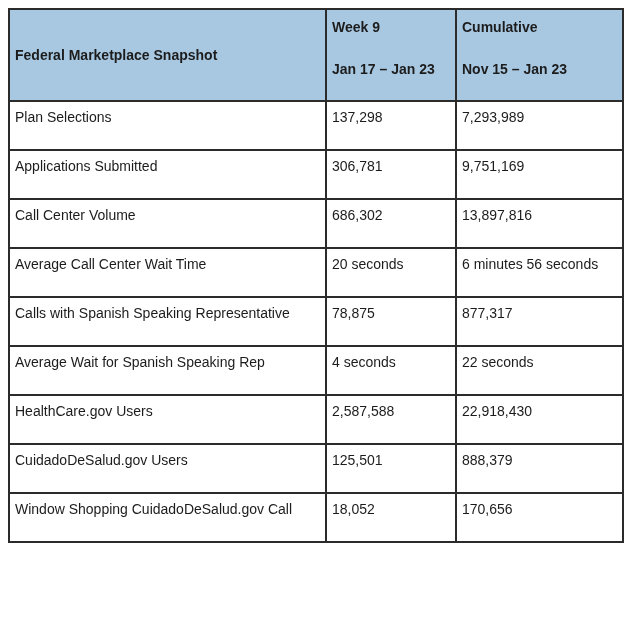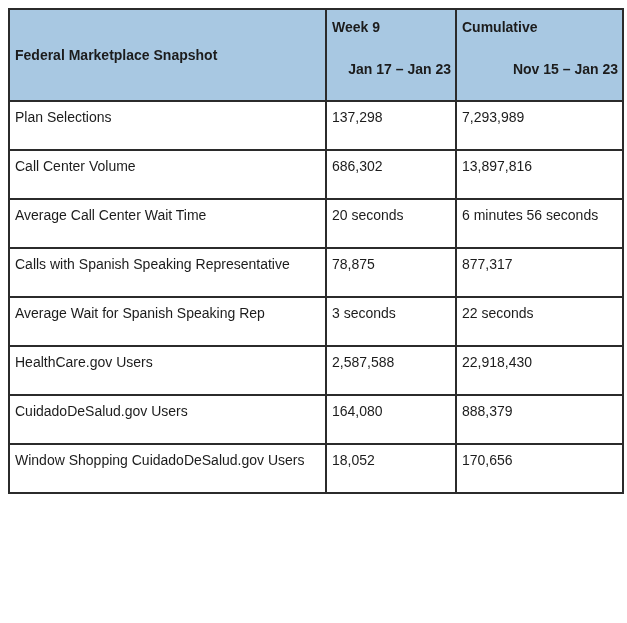--- a/index.html
+++ b/index.html
@@ -35,21 +35,21 @@
   }
   .snapshot-table thead th {
     background: #a8c8e2;
     font-weight: bold;
     height: 76px;
   }
   .snapshot-table thead th.title-cell {
     vertical-align: middle;
   }
   .hdr-line { margin: 0; padding: 0; line-height: 21px; }
-  .hdr-sub { margin-top: 21px; text-align: right; }
+  .hdr-sub { margin-top: 21px; }
   .snapshot-table tbody td {
     height: 33px;
     background: #ffffff;
     font-weight: normal;
     line-height: 17px;
   }
 </style>
 </head>
 <body>
 
@@ -74,48 +74,53 @@
       </th>
     </tr>
   </thead>
   <tbody id="table-body">
       <tr>
         <td>Plan Selections</td>
         <td>137,298</td>
         <td>7,293,989</td>
       </tr>
       <tr>
+        <td>Applications Submitted</td>
+        <td>306,781</td>
+        <td>9,751,169</td>
+      </tr>
+      <tr>
         <td>Call Center Volume</td>
         <td>686,302</td>
         <td>13,897,816</td>
       </tr>
       <tr>
         <td>Average Call Center Wait Time</td>
         <td>20 seconds</td>
         <td>6 minutes 56 seconds</td>
       </tr>
       <tr>
         <td>Calls with Spanish Speaking Representative</td>
         <td>78,875</td>
         <td>877,317</td>
       </tr>
       <tr>
         <td>Average Wait for Spanish Speaking Rep</td>
-        <td>3 seconds</td>
+        <td>4 seconds</td>
         <td>22 seconds</td>
       </tr>
       <tr>
         <td>HealthCare.gov Users</td>
         <td>2,587,588</td>
         <td>22,918,430</td>
       </tr>
       <tr>
         <td>CuidadoDeSalud.gov Users</td>
-        <td>164,080</td>
+        <td>125,501</td>
         <td>888,379</td>
       </tr>
       <tr>
-        <td>Window Shopping CuidadoDeSalud.gov Users</td>
+        <td>Window Shopping CuidadoDeSalud.gov Call</td>
         <td>18,052</td>
         <td>170,656</td>
       </tr>
     </tbody>
 </table>
 
 </body></html>

